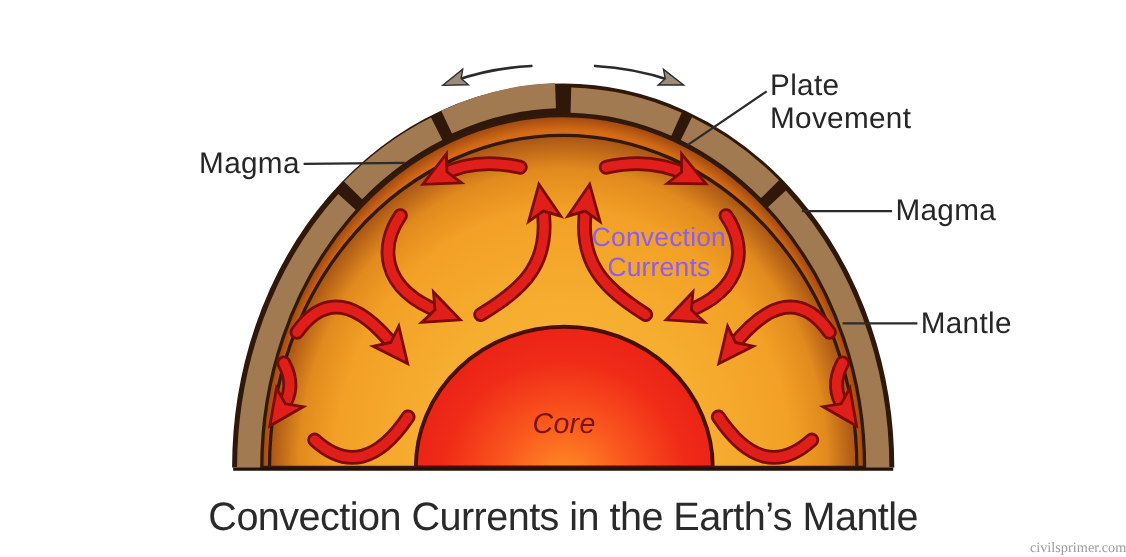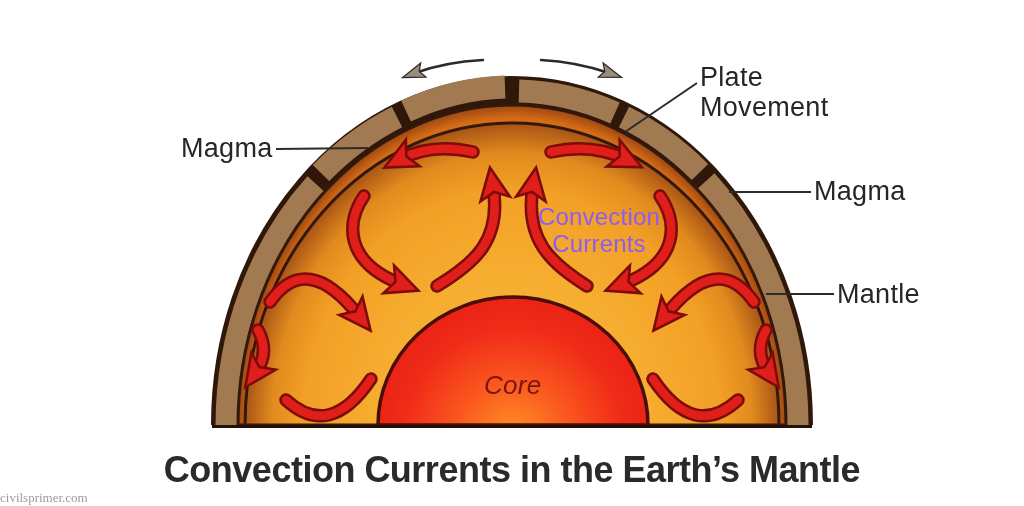--- a/index.html
+++ b/index.html
@@ -17,24 +17,24 @@
   .lbl-plate{left:700px;top:62px;}
   .lbl-crust{left:814px;top:176px;}
   .lbl-mantle{left:837px;top:279px;}
   .lbl-convection{
     left:524px;top:203px;width:150px;text-align:center;
     font-size:24px;line-height:27px;color:#8b5cf6;letter-spacing:.2px;
   }
   .lbl-core{left:484px;top:370px;color:#7c1414;font-size:26px;font-style:italic;}
   .title{
     position:absolute;left:0;top:449px;width:100%;text-align:center;
-    font-size:36px;letter-spacing:-0.5px;color:#2a2a2a;font-weight:bold;
+    font-size:36px;letter-spacing:-0.5px;color:#2a2a2a;
   }
   .watermark{
-    position:absolute;left:0;top:490px;width:100%;text-align:left;
+    position:absolute;left:0;top:490px;width:100%;text-align:right;
     font-size:13px;color:#9b9b9b;font-family:"Liberation Serif", serif;
   }
 </style>
 </head>
 <body>
 
 <div class="stage">
 
   <svg class="diagram" width="1024" height="506" viewBox="0 0 1024 506">
     <defs>

